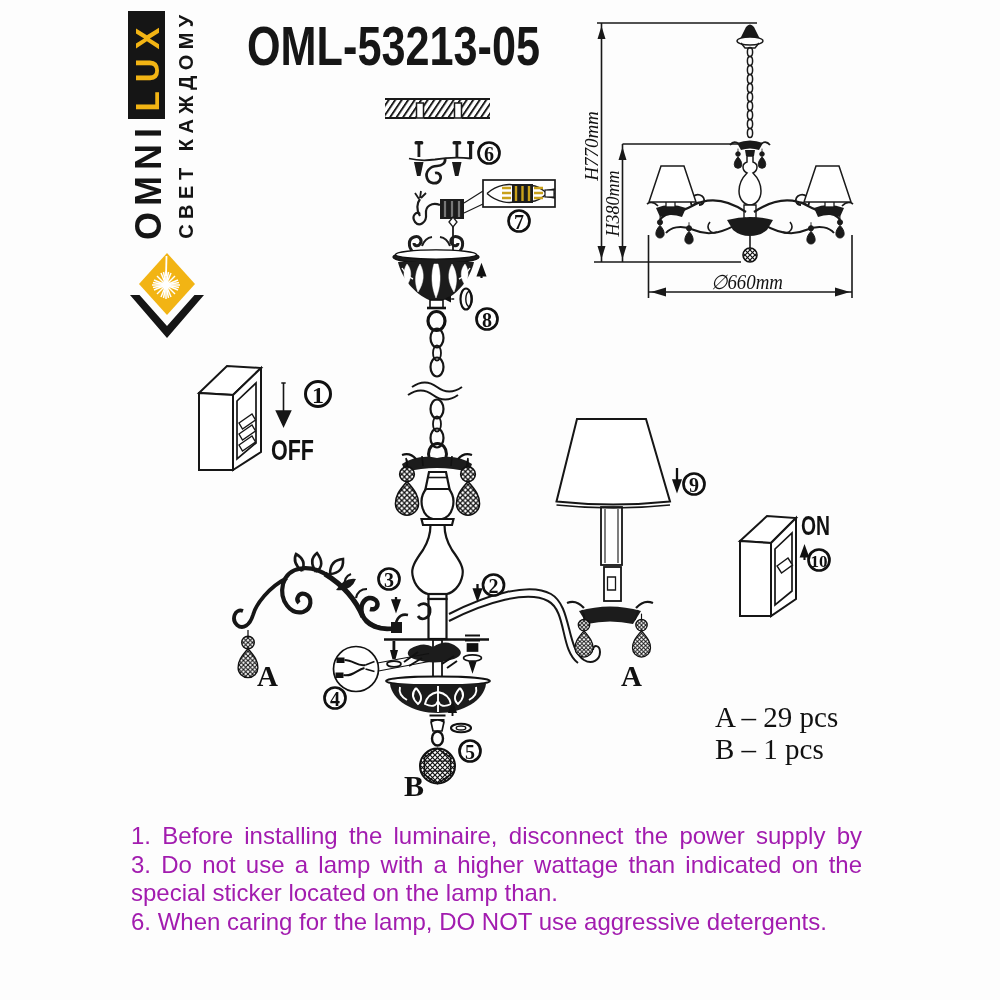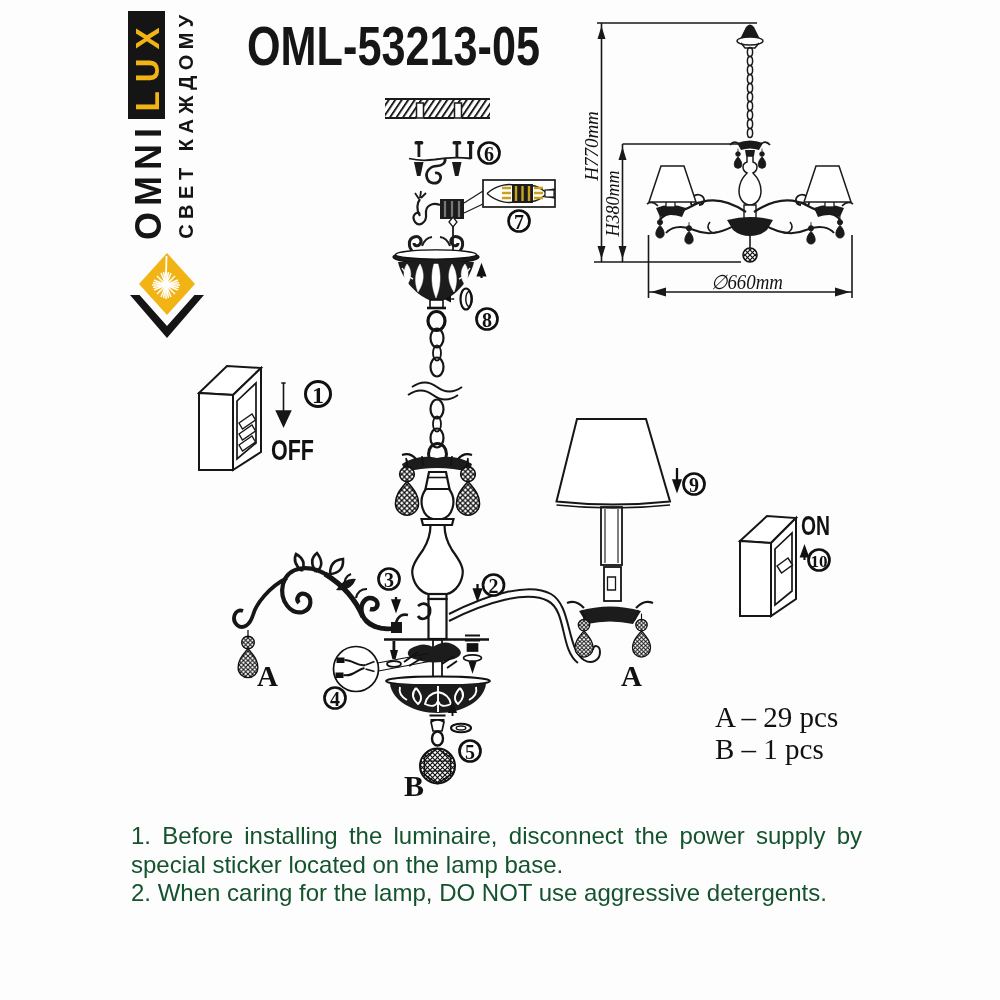--- a/index.html
+++ b/index.html
@@ -1,20 +1,20 @@
 <!DOCTYPE html>
 <html><head>
 <meta charset="utf-8">
 <style>
 html,body{margin:0;padding:0;width:1000px;height:1000px;background:#fdfdfd;
 font-family:"Liberation Sans",sans-serif;}
 #page{position:relative;width:1000px;height:1000px;overflow:hidden;}
 svg{position:absolute;left:0;top:0;}
 .instr{position:absolute;left:131px;top:822px;width:731px;
-font-size:24px;line-height:28.6px;color:#14532d;}
+font-size:24px;line-height:28.6px;color:#a21caf;}
 .j{text-align:justify;text-align-last:justify;}
 </style>
 </head>
 <body>
 <div id="page">
 <svg width="1000" height="1000" viewBox="0 0 1000 1000">
 <defs>
 <pattern id="mesh" width="5" height="5" patternUnits="userSpaceOnUse">
  <rect width="5" height="5" fill="#fff"></rect>
  <path d="M0 0L5 5M5 0L0 5" stroke="#111" stroke-width="1.2"></path>
@@ -386,16 +386,17 @@
 <path d="M804.5 560 v-13 m0 0 l-3.4 9.5 h6.8 z" stroke="#111" stroke-width="2.1" fill="#111"></path>
 <use href="#circnum" x="819" y="560"></use>
 <text x="819" y="566.5" text-anchor="middle" font-family="Liberation Serif" font-size="17" font-weight="bold" fill="#111">10</text>
 
 <text x="715" y="727" font-family="Liberation Serif" font-size="29" fill="#111">A – 29 pcs</text>
 <text x="715" y="759" font-family="Liberation Serif" font-size="29" fill="#111">B – 1 pcs</text>
 </svg>
 
 <div class="instr">
 <div class="j">1. Before installing the luminaire, disconnect the power supply by</div>
-<div>special sticker located on the lamp base.</div>
-<div>2. When caring for the lamp, DO NOT use aggressive detergents.</div>
+<div class="j">3. Do not use a lamp with a higher wattage than indicated on the</div>
+<div>special sticker located on the lamp than.</div>
+<div>6. When caring for the lamp, DO NOT use aggressive detergents.</div>
 </div>
 </div>
 
 </body></html>

